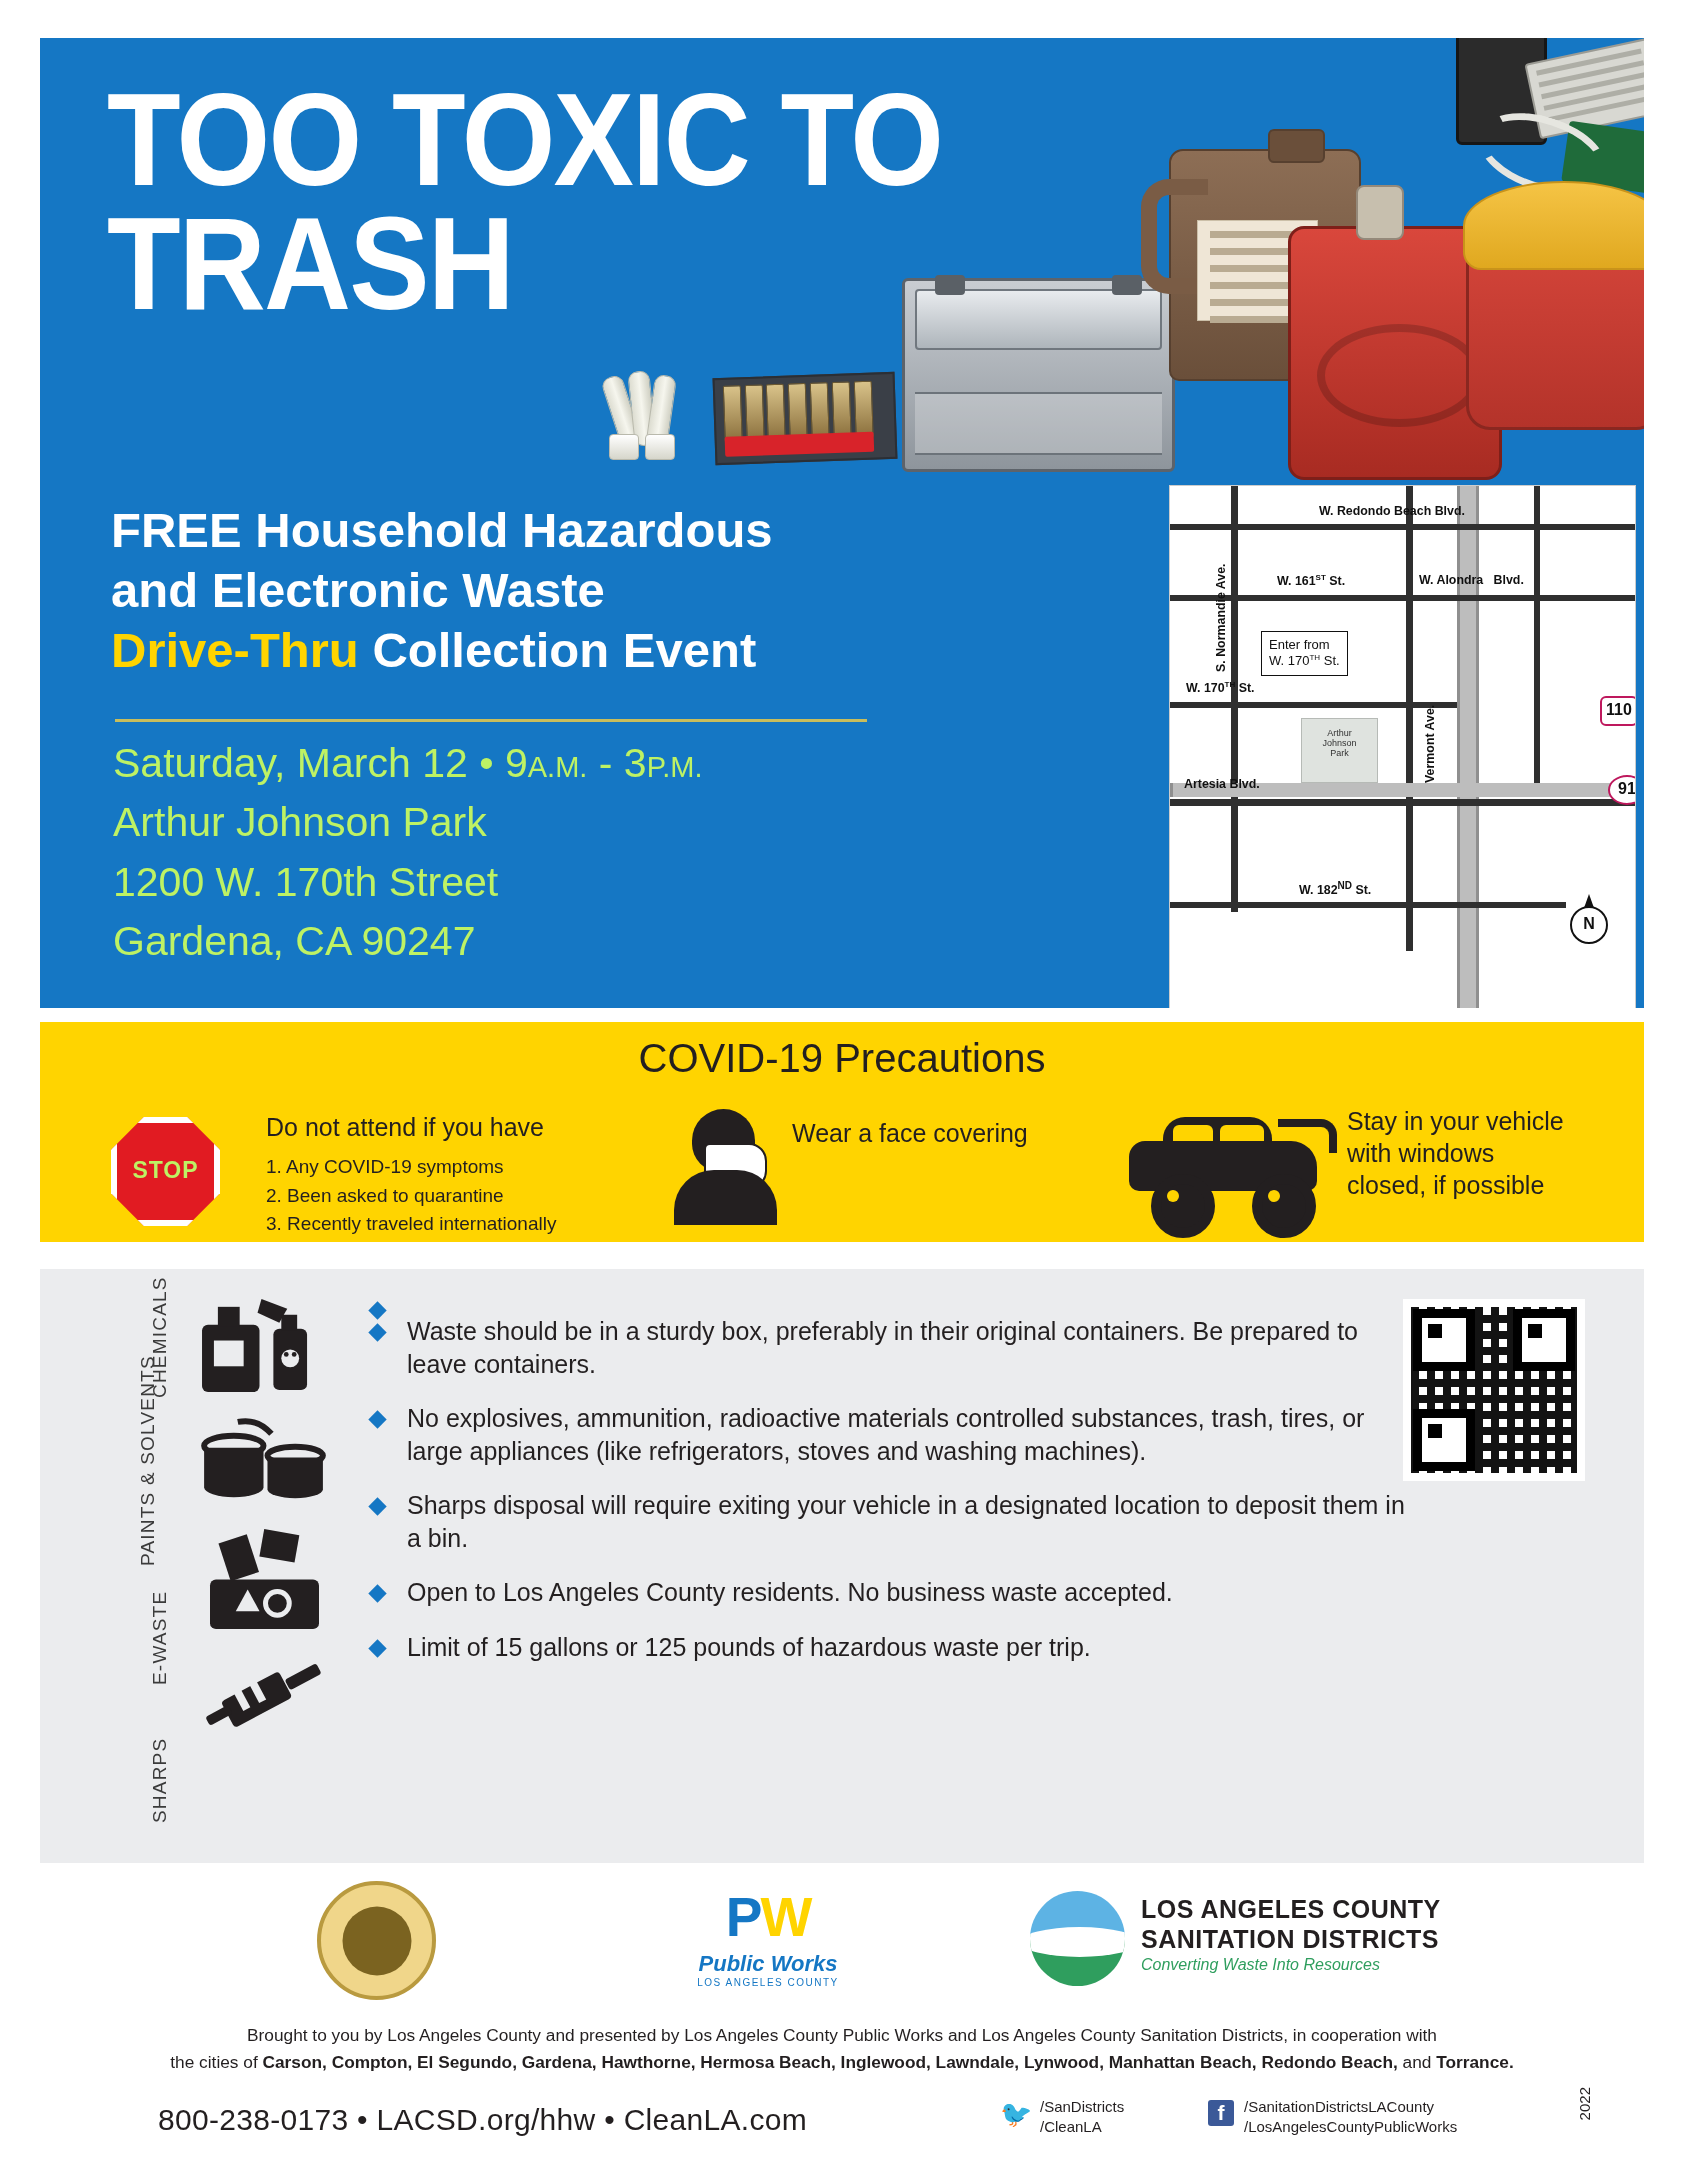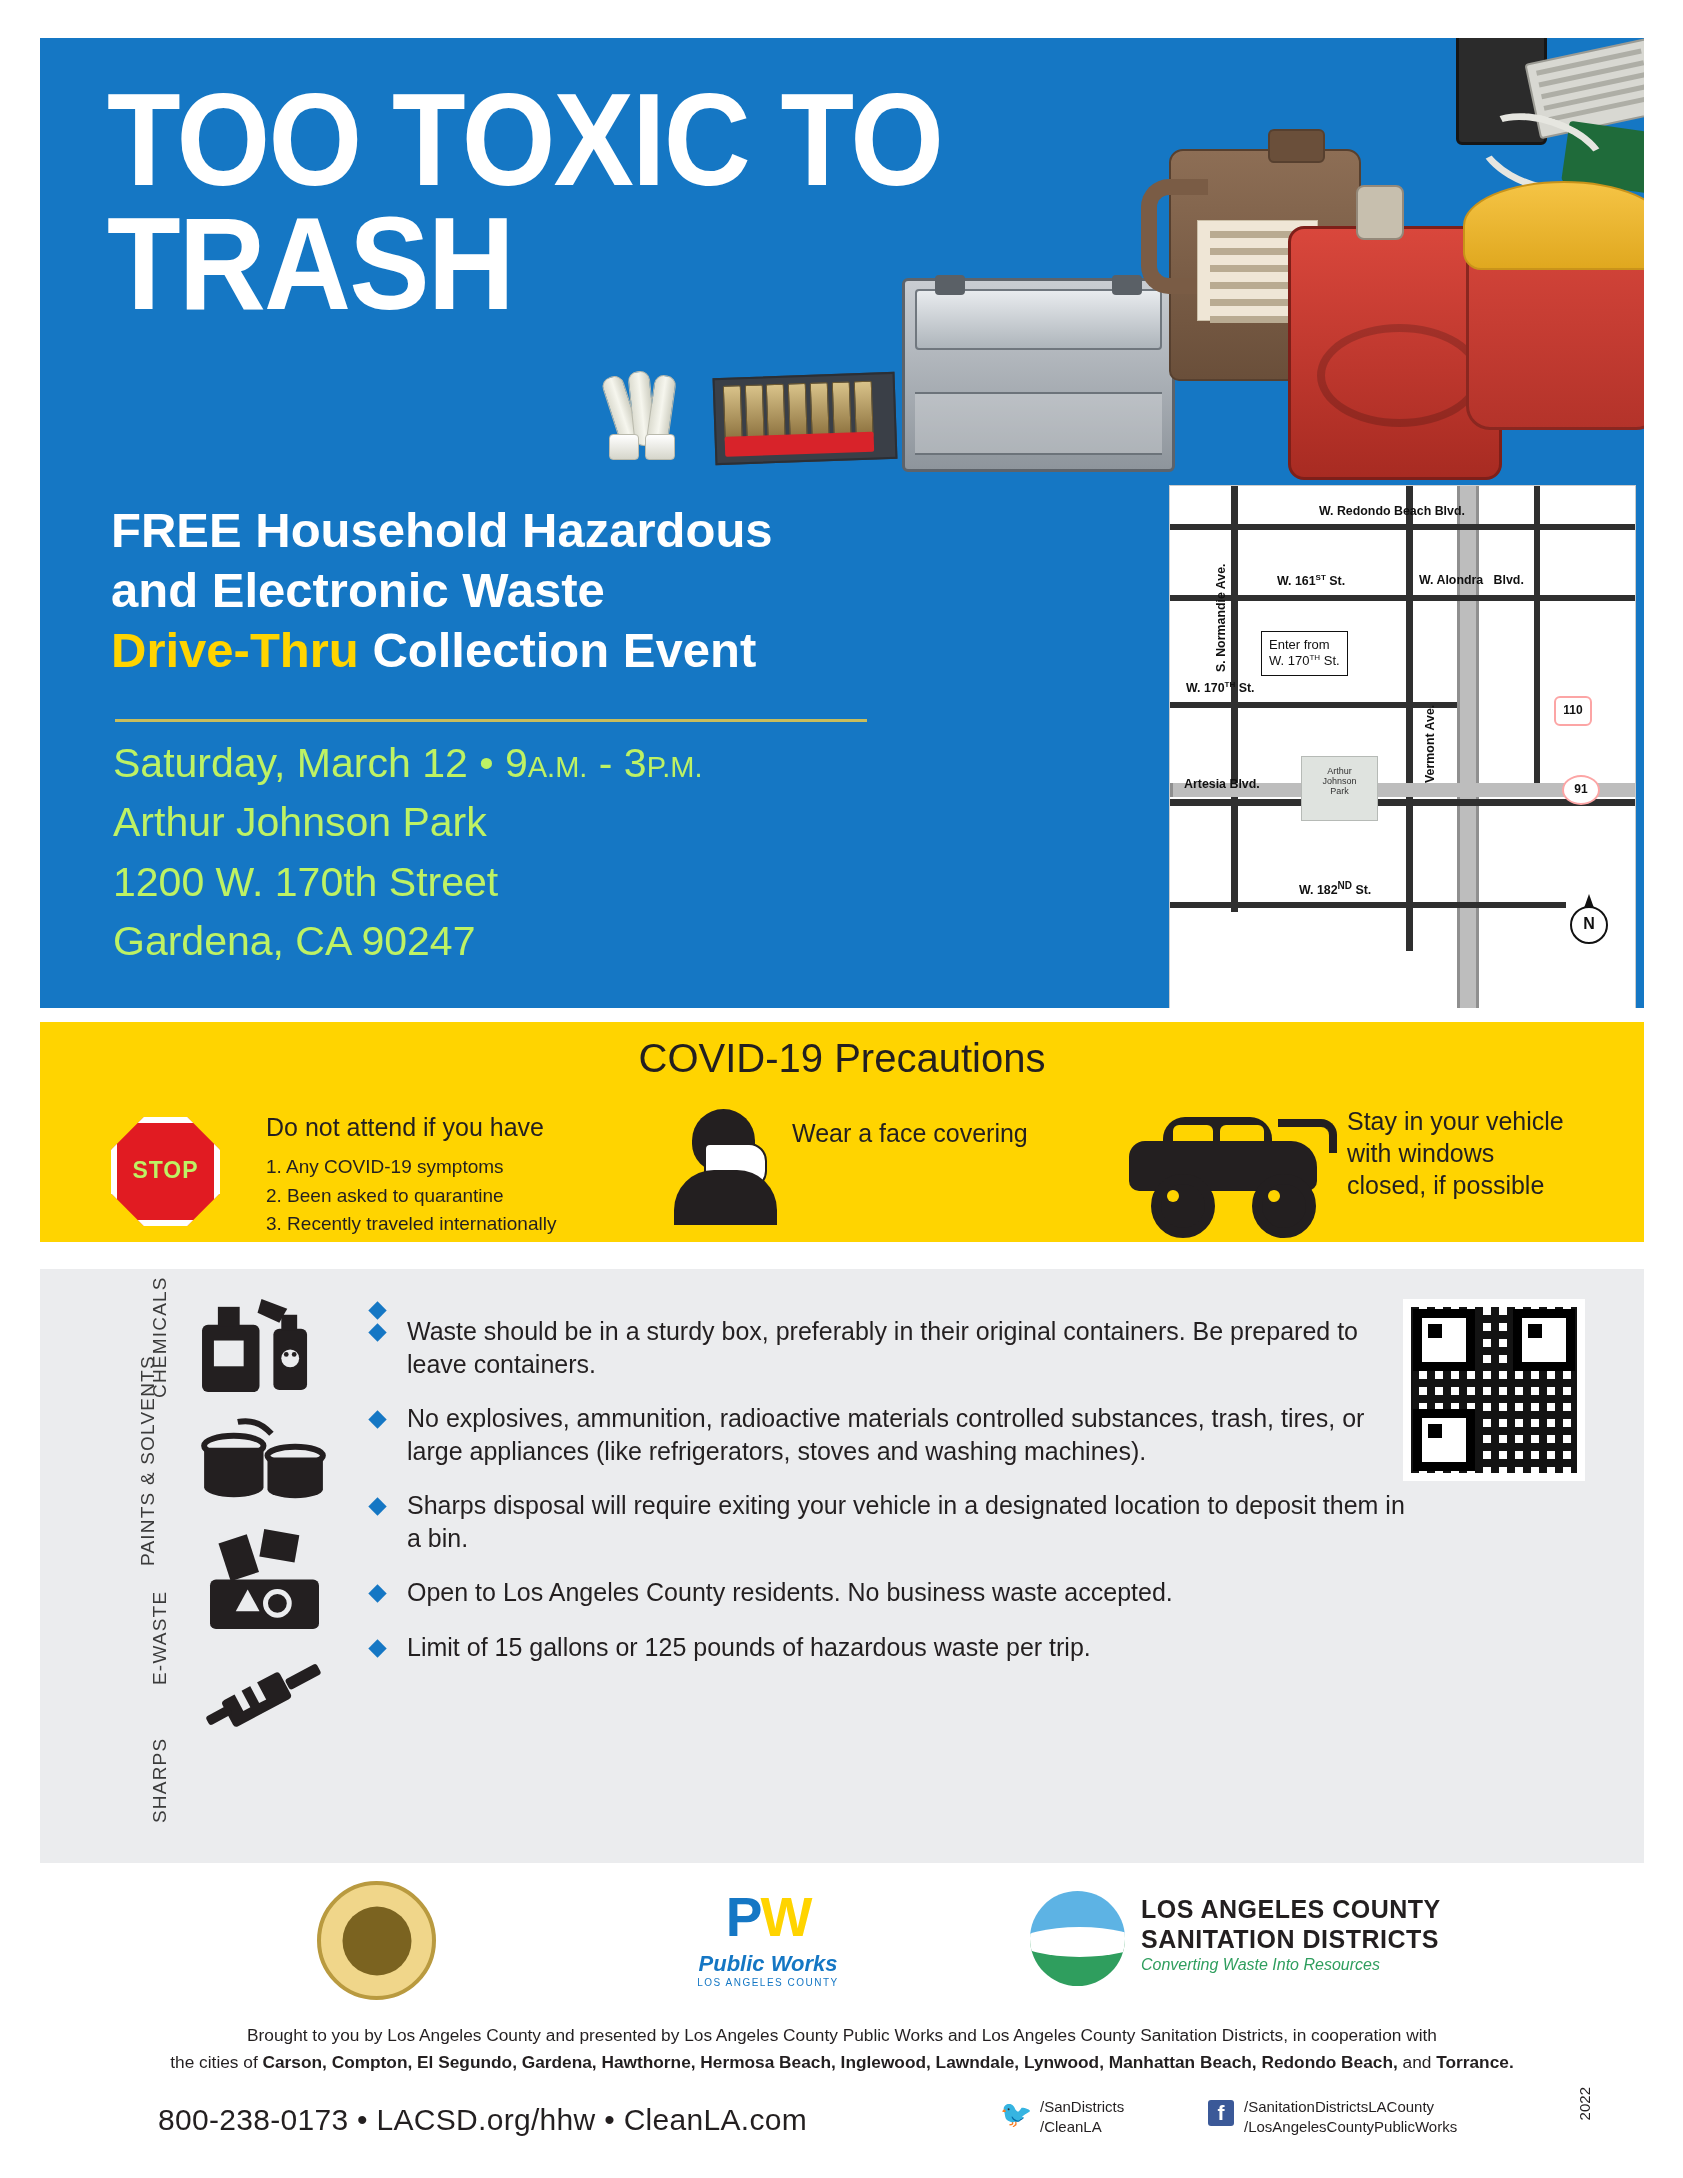--- a/index.html
+++ b/index.html
@@ -237,26 +237,26 @@
   .map .lbl-v {
     position: absolute; font-size: 12.4px; font-weight: bold; white-space: nowrap;
     transform-origin: left top; transform: rotate(-90deg);
   }
   .map .enterbox {
     position: absolute; background: #ffffff; border: 1.5px solid #111111;
     padding: 5px 7px; font-size: 13px; line-height: 1.25; font-weight: normal;
   }
   .map .park {
     position: absolute; background: #dfe3df; border: 1px solid #b6bab6;
-    font-size: 9px; text-align: center; line-height: 1.1; padding-top: 10px; color: #333; margin-top: 38px;
+    font-size: 9px; text-align: center; line-height: 1.1; padding-top: 10px; color: #333;
   }
   .map .shield {
     position: absolute; width: 34px; height: 26px; background: #ffffff;
-    border: 2px solid #fca5a5; border-radius: 6px;
-    font-size: 12px; font-weight: bold; text-align: center; line-height: 24px;
+    border: 2px solid #be185d; border-radius: 6px;
+    font-size: 16px; font-weight: bold; text-align: center; line-height: 24px; margin-left: 46px;
   }
   .map .compass {
     position: absolute; width: 34px; height: 34px; border: 2px solid #111; border-radius: 50%;
     text-align: center; line-height: 32px; font-weight: bold; font-size: 16px; background: #fff;
   }
   .map .compass:after {
     content: ""; position: absolute; left: 12px; top: -14px;
     border-left: 5px solid transparent; border-right: 5px solid transparent;
     border-bottom: 14px solid #111;
   }

